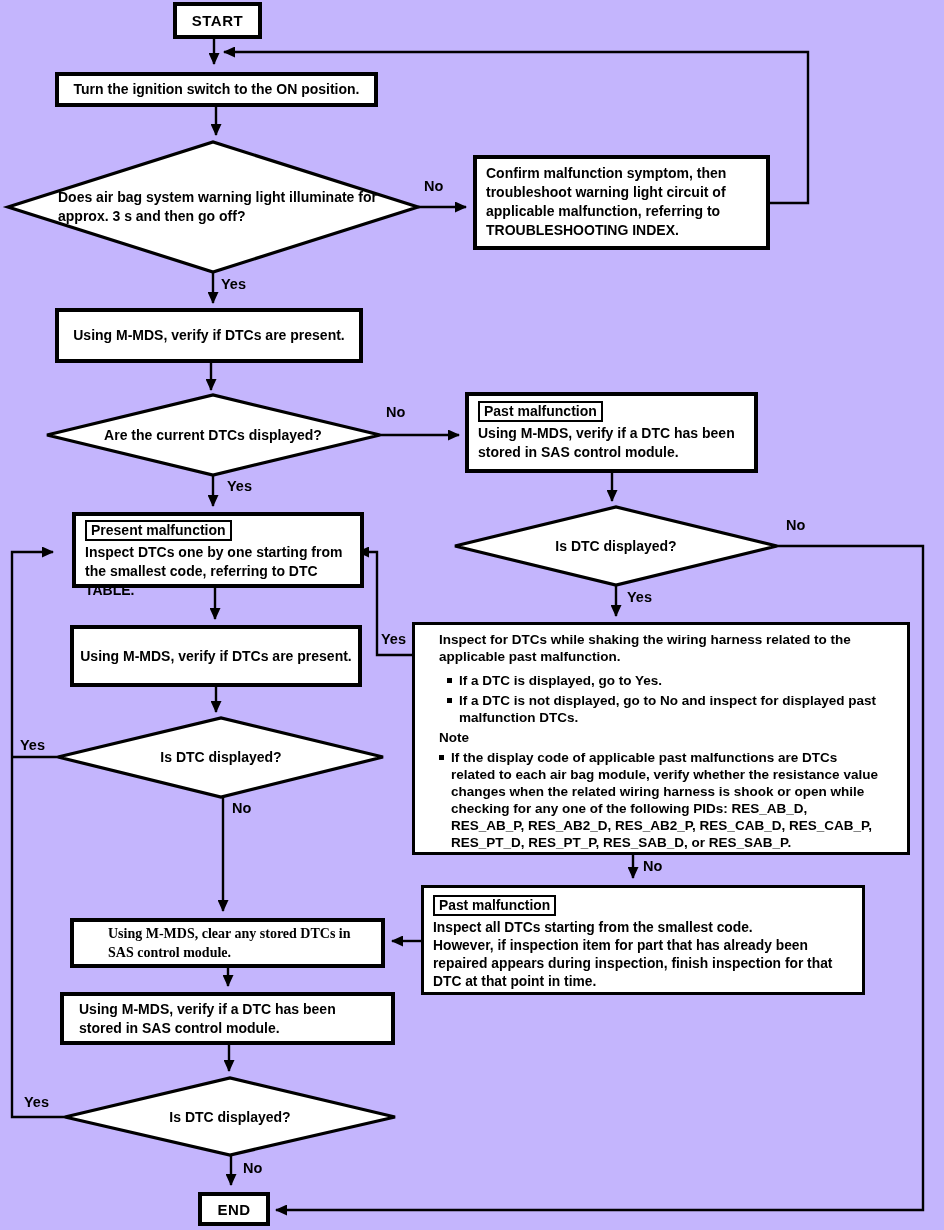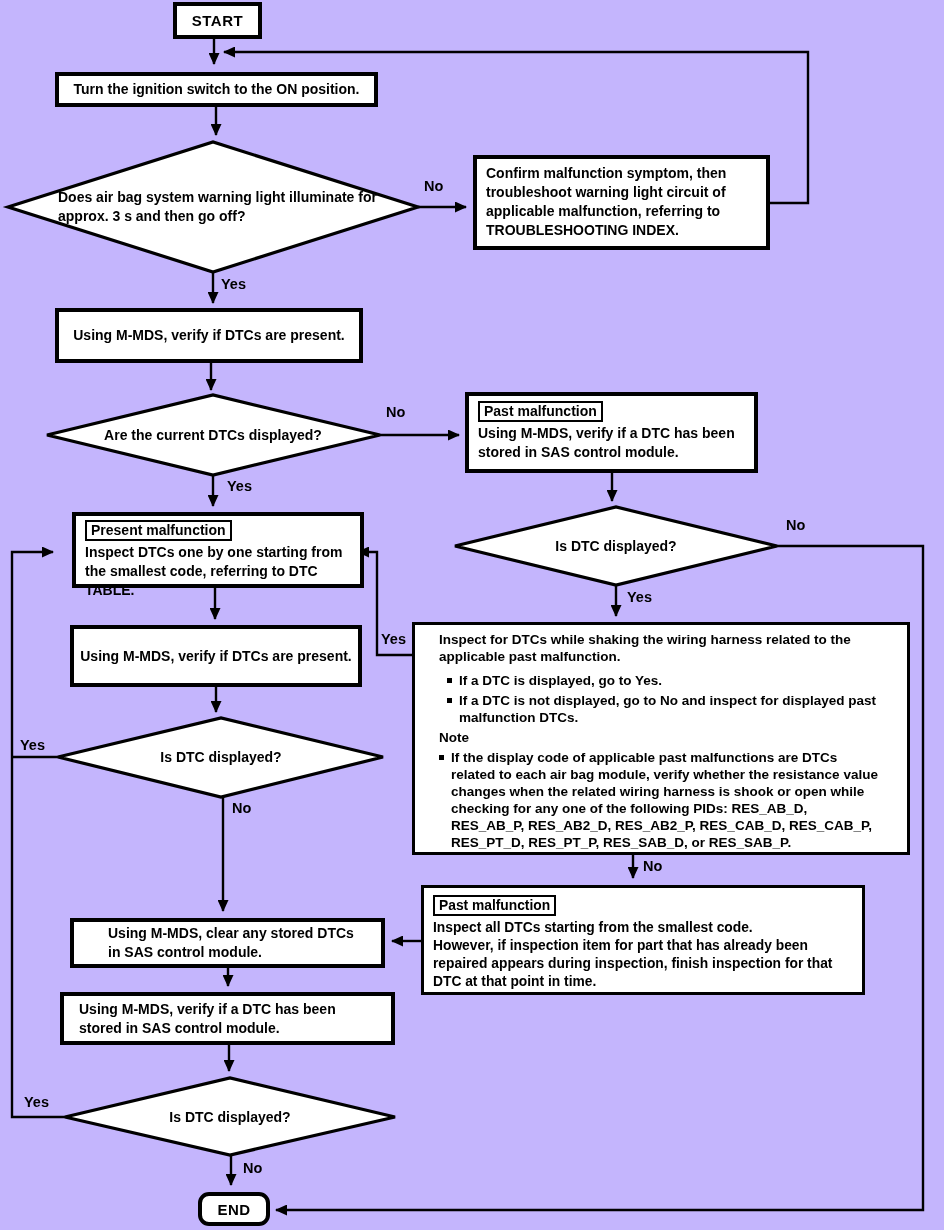--- a/index.html
+++ b/index.html
@@ -95,21 +95,21 @@
       <polygon points="47,435 213,395 380,435 213,475"></polygon>
       <polygon points="455,546 616,507 777,546 616,585"></polygon>
       <polygon points="58,757 221,718 383,757 221,797"></polygon>
       <polygon points="65,1117 230,1078 395,1117 230,1155"></polygon>
     </g>
   </svg>
 
   <div class="box center term" style="left:173px;top:2px;width:89px;height:37px;">
     <span>START</span>
   </div>
-  <div class="box center term" style="left:198px;top:1192px;width:72px;height:34px;border-radius:11px;">
+  <div class="box center term" style="left:198px;top:1192px;width:72px;height:34px;">
     <span>END</span>
   </div>
 
   <div class="box center" style="left:55px;top:72px;width:323px;height:35px;">
     <span>Turn the ignition switch to the ON position.</span>
   </div>
 
   <div class="box pad" style="left:473px;top:155px;width:297px;height:95px;">
     <span>Confirm malfunction symptom, then troubleshoot warning light circuit of applicable malfunction, referring to TROUBLESHOOTING INDEX.</span>
   </div>
@@ -150,21 +150,21 @@
       </div>
     </div>
   </div>
 
   <div class="box thin" style="left:421px;top:885px;width:444px;height:110px;padding:7px 9px;font-size:13.8px;line-height:18px;">
     <span class="tag">Past malfunction</span>
     <div class="pm2line">Inspect all DTCs starting from the smallest code.</div>
     <div>However, if inspection item for part that has already been repaired appears during inspection, finish inspection for that DTC at that point in time.</div>
   </div>
 
-  <div class="box vcenter" style="left:70px;top:918px;width:315px;height:50px;padding-left:34px;">
+  <div class="box vcenter" style="left:70px;top:918px;width:315px;height:50px;padding-left:34px;font-family:Liberation Serif, serif;">
     <span style="width:250px;">Using M-MDS, clear any stored DTCs in SAS control module.</span>
   </div>
 
   <div class="box vcenter" style="left:60px;top:992px;width:335px;height:53px;padding-left:15px;">
     <span style="width:300px;">Using M-MDS, verify if a DTC has been stored in SAS control module.</span>
   </div>
 
   <div class="dtext" style="left:58px;top:188px;width:350px;">
     <span>Does air bag system warning light illuminate for </span><span>approx. 3 s</span><span> and then go off?</span>
   </div>

